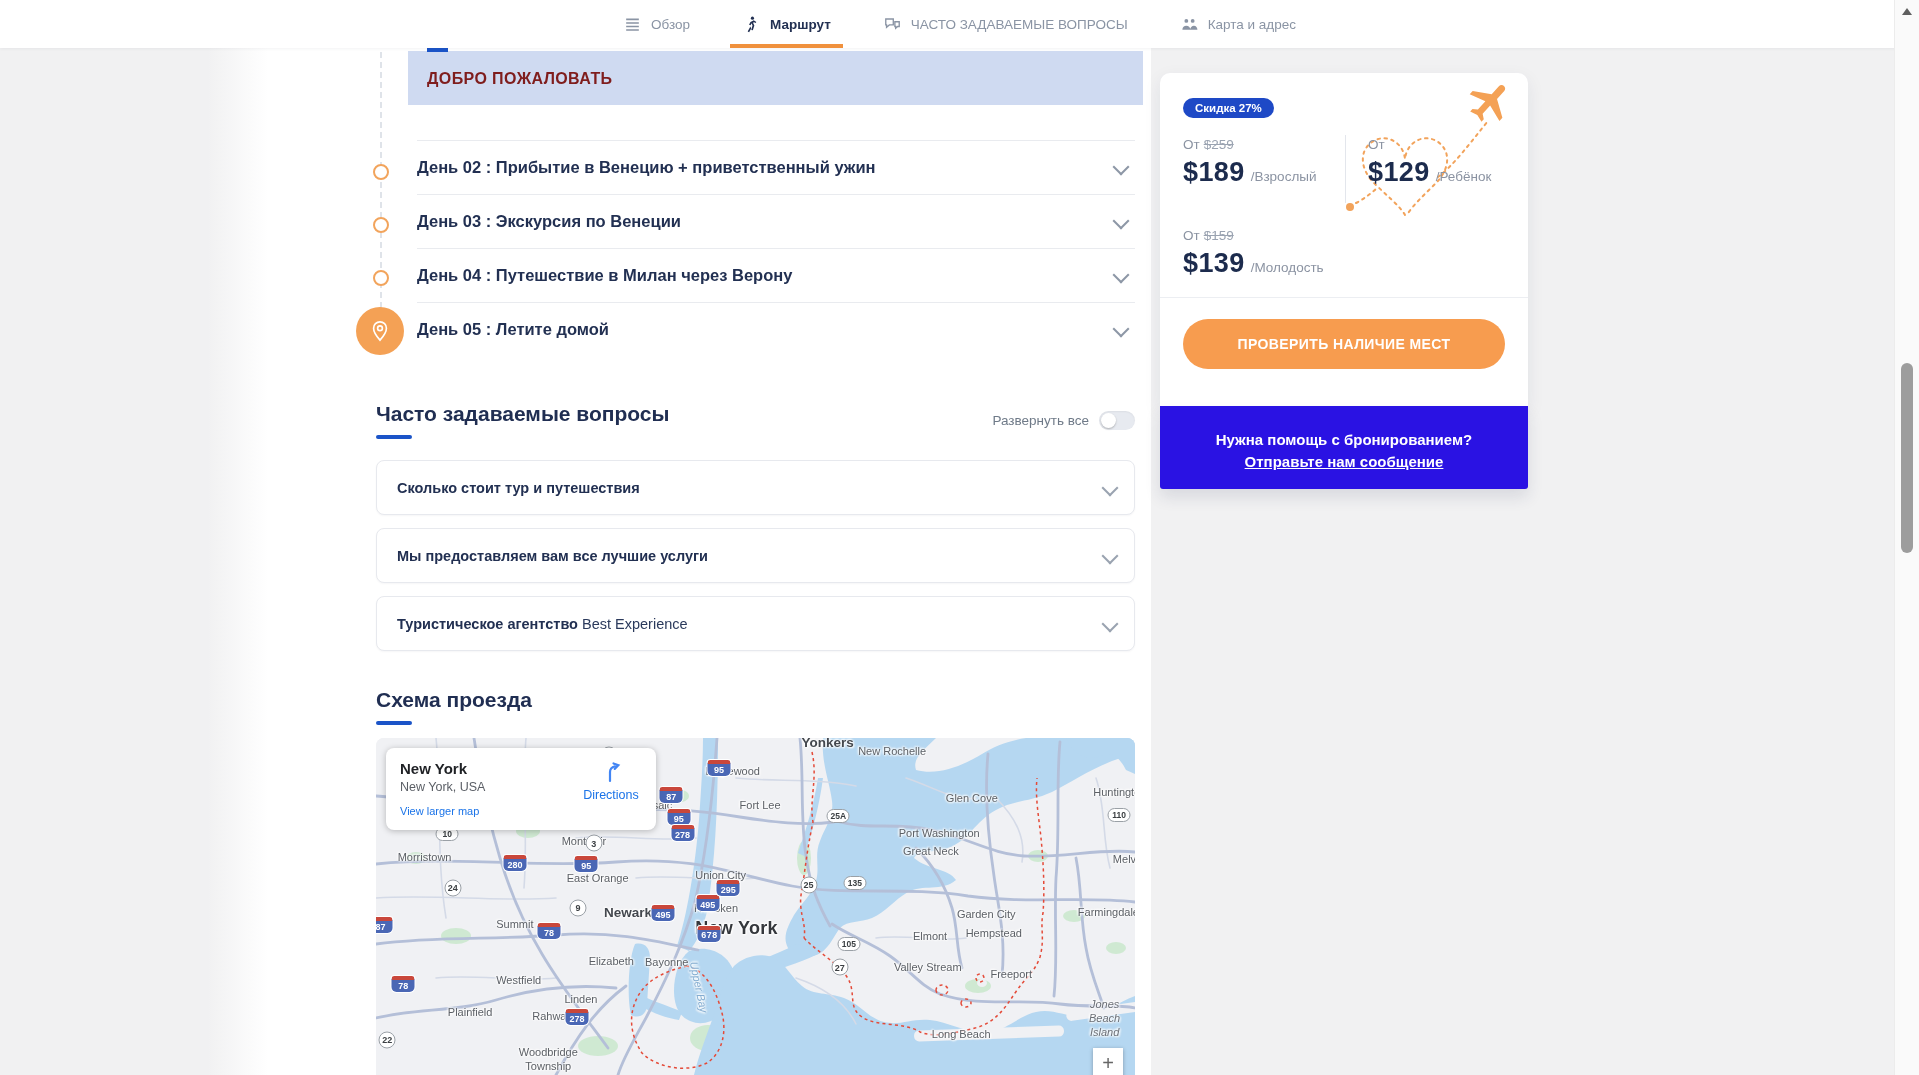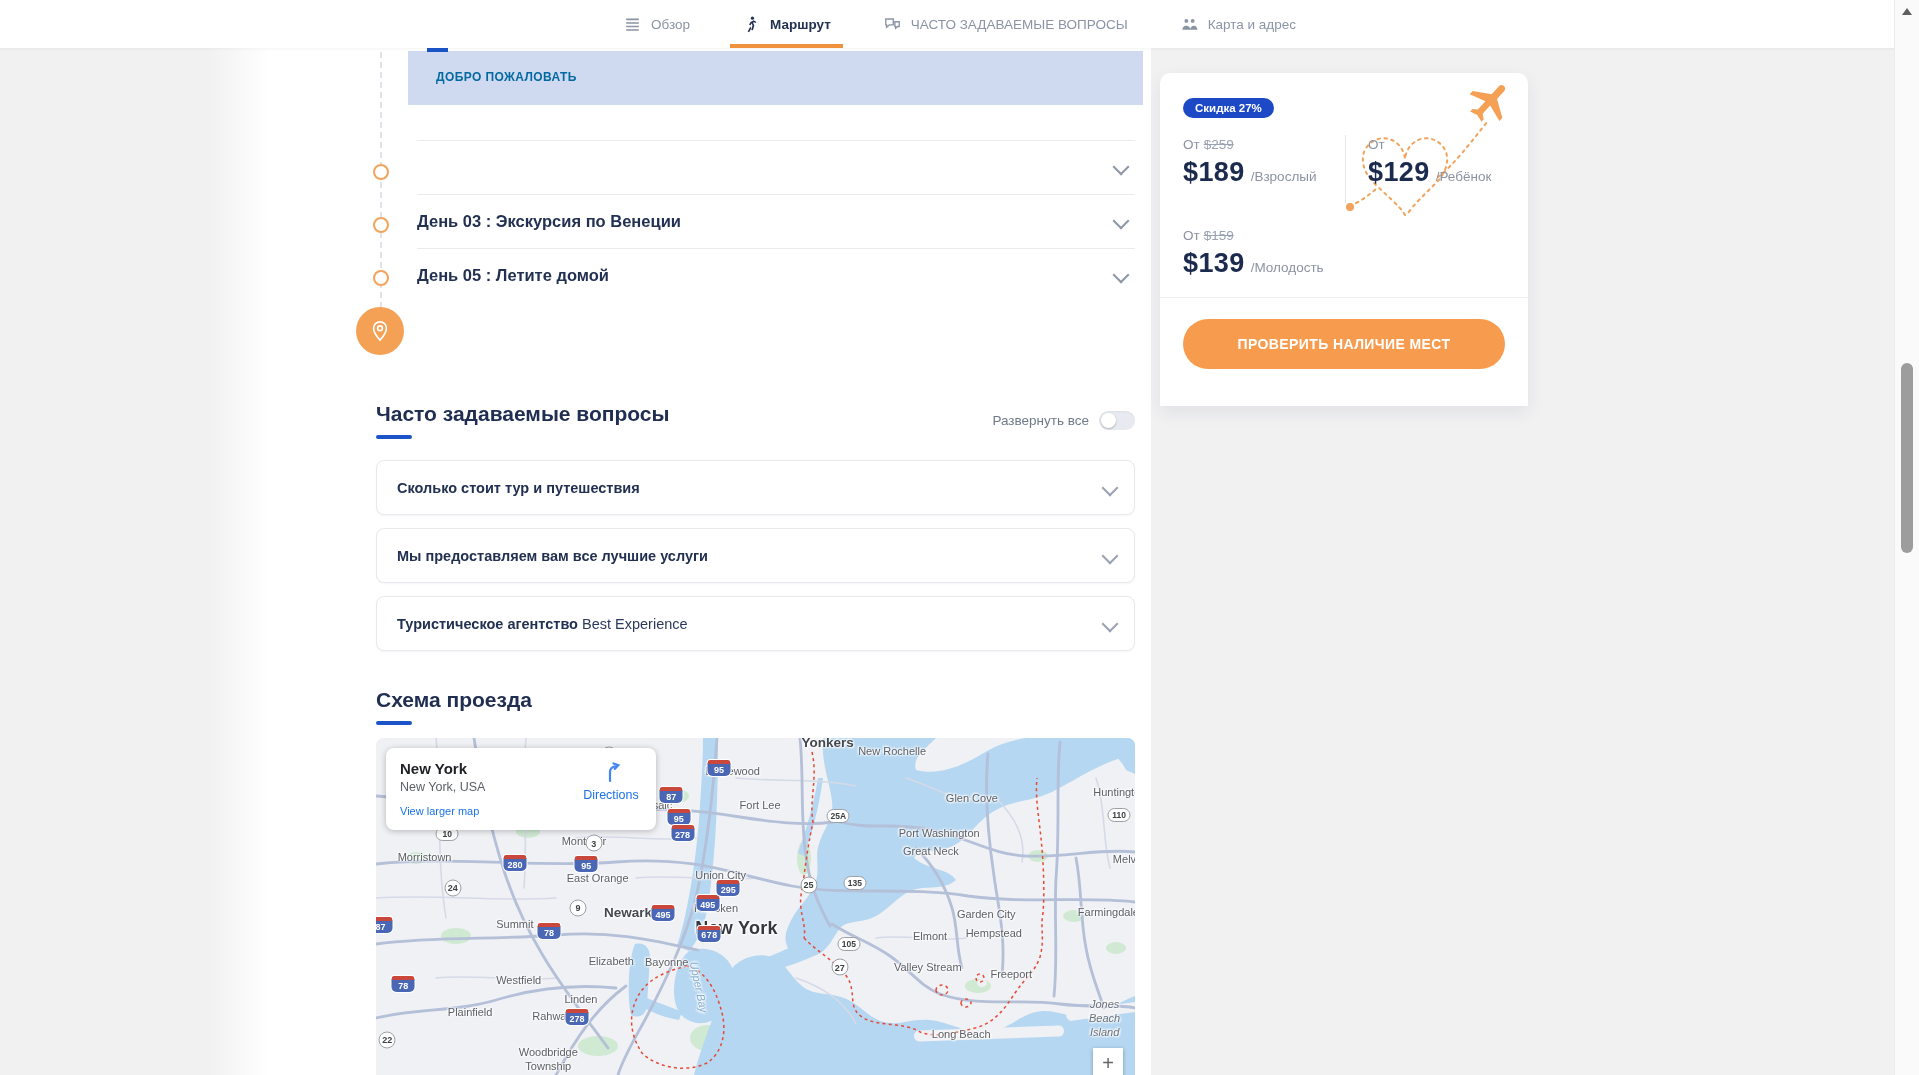--- a/index.html
+++ b/index.html
@@ -11,21 +11,21 @@
   .topnav{position:absolute;left:0;top:0;width:1919px;height:48px;background:#fff;box-shadow:0 1px 3px rgba(40,50,70,.06);z-index:40;}
   .nav-inner{display:flex;justify-content:center;align-items:stretch;gap:52px;height:48px;}
   .tab{position:relative;display:flex;align-items:center;gap:9px;font-size:13.5px;color:#8a94a4;cursor:pointer;}
   .tab .tab-icon{width:19px;height:19px;display:inline-flex;}
   .tab .tab-icon svg{width:100%;height:100%;}
   .tab.active{color:#223052;font-weight:bold;}
   .tab.active::after{content:"";position:absolute;left:-12px;right:-12px;bottom:0;height:4px;background:#f0913d;}
   
   .mini-dash{position:absolute;left:427px;top:48px;width:21px;height:4px;background:#1b54c8;z-index:5;}
   .welcome{position:absolute;left:408px;top:51px;width:735px;height:54px;background:#cfdaf1;z-index:4;}
-  .welcome span{display:block;padding:19px 0 0 28px;font-size:12px;font-weight:bold;letter-spacing:.4px;color:#0369a1;}
+  .welcome span{display:block;padding:19px 0 0 19px;font-size:16px;font-weight:bold;letter-spacing:.4px;color:#7f1d1d;}
   
   .tl-line{position:absolute;left:380px;top:52px;height:256px;border-left:2px dashed #dfe3e9;z-index:3;}
   .tl-dot{position:absolute;width:12px;height:12px;border:2px solid #f2a45c;border-radius:50%;background:#fff;left:373px;z-index:4;}
   .tl-big{position:absolute;left:356px;top:307px;width:48px;height:48px;border-radius:50%;background:#f4a155;z-index:4;display:flex;align-items:center;justify-content:center;}
   .tl-big svg{width:22px;height:22px;}
   
   .days{position:absolute;left:417px;top:140px;width:718px;z-index:3;}
   .day-row{position:relative;height:53px;border-top:1px solid #e9ebef;display:flex;align-items:center;cursor:pointer;}
   .day-row .day-title{font-size:16.5px;font-weight:bold;color:#223052;}
   .chev{width:10px;height:10px;border-right:2px solid #8d97a6;border-bottom:2px solid #8d97a6;transform:rotate(45deg);margin-top:-4px;}
@@ -146,24 +146,29 @@
   <div class="tl-dot" style="top:270px;"></div>
   <div class="tl-big">
     <svg viewBox="0 0 24 24">
         <path d="M12 2C8.1 2 5 5.1 5 9c0 5.2 7 13 7 13s7-7.8 7-13c0-3.9-3.1-7-7-7z" fill="none" stroke="#fff" stroke-width="1.8"></path>
         <circle cx="12" cy="9" r="2.6" fill="none" stroke="#fff" stroke-width="1.8"></circle>
       </svg>
   </div>
 
   <div class="days">
     <div class="day-row">
+      <span class="day-title">День 02 : Прибытие в Венецию + приветственный ужин</span>
       <span class="chev"></span>
     </div>
     <div class="day-row">
       <span class="day-title">День 03 : Экскурсия по Венеции</span>
+      <span class="chev"></span>
+    </div>
+    <div class="day-row">
+      <span class="day-title">День 04 : Путешествие в Милан через Верону</span>
       <span class="chev"></span>
     </div>
     <div class="day-row">
       <span class="day-title">День 05 : Летите домой</span>
       <span class="chev"></span>
     </div>
   </div>
 
   <div class="faq-title">Часто задаваемые вопросы</div>
   <div class="faq-dash"></div>
@@ -387,18 +392,22 @@
       <div><span class="pfx">От</span><span class="old">$159</span></div>
       <div class="pr-line">
           <span class="pr">$139</span>
           <span class="per">/Молодость</span>
         </div>
     </div>
     <div class="cta-wrap">
       <button class="cta">ПРОВЕРИТЬ НАЛИЧИЕ МЕСТ</button>
     </div>
   </aside>
+  <div class="help-banner">
+    <div class="hb1">Нужна помощь с бронированием?</div>
+    <div class="hb2">Отправьте нам сообщение</div>
+  </div>
 
   <div class="scrollbar">
     <div class="sb-up"></div>
     <div class="sb-thumb"></div>
   </div>
 </div>
 
 </body></html>

